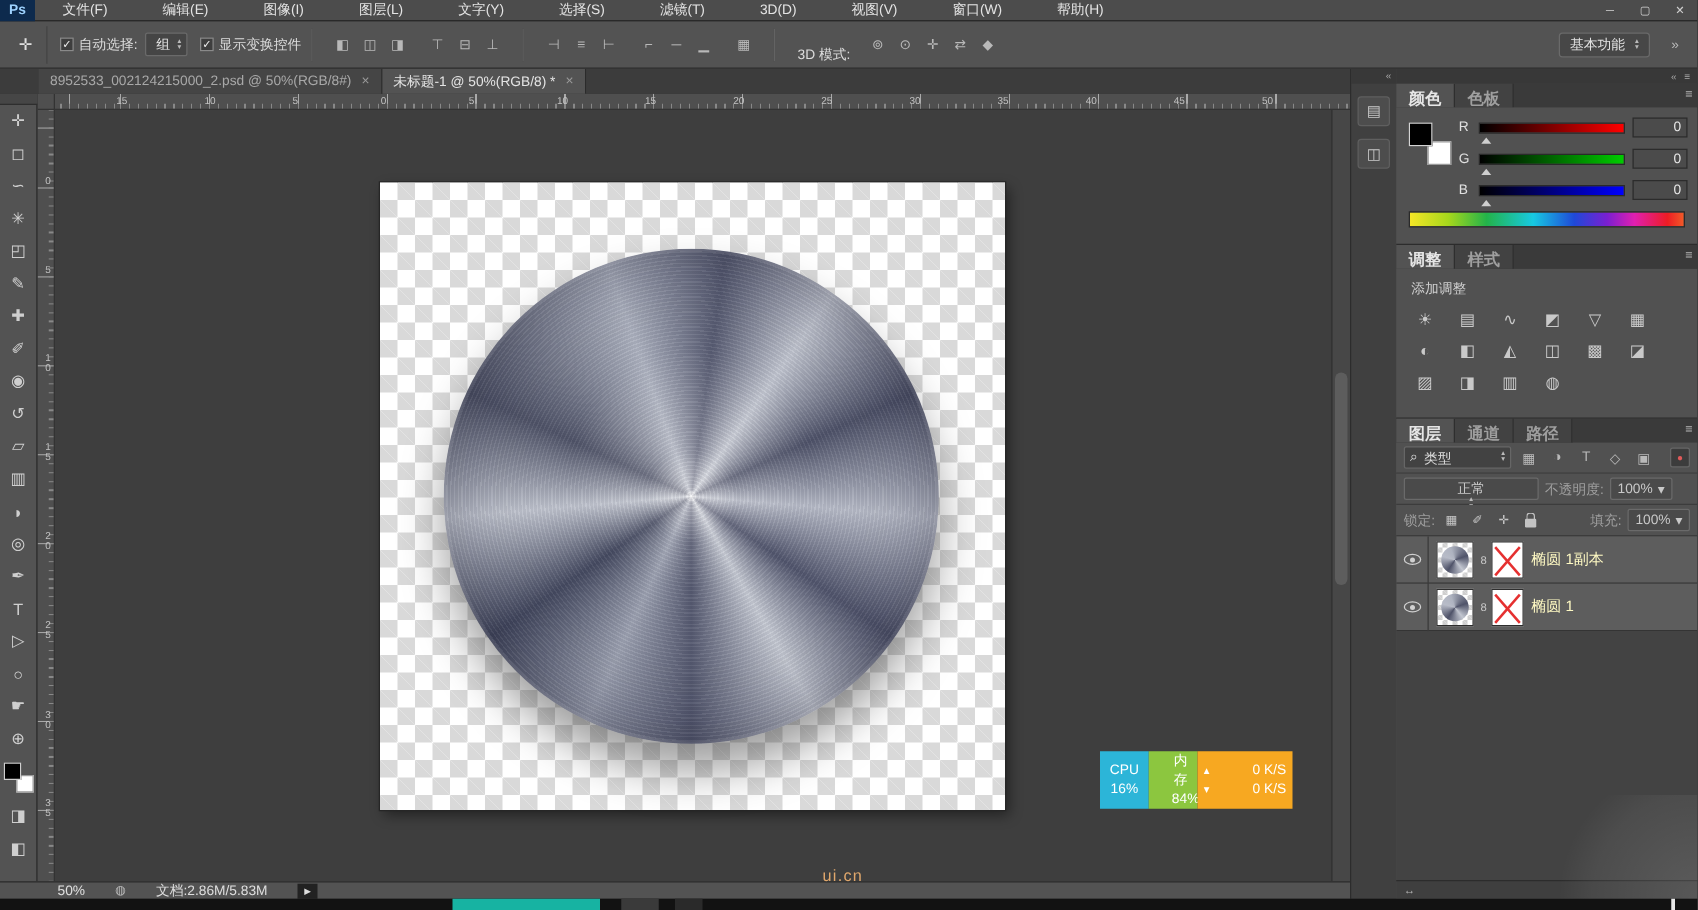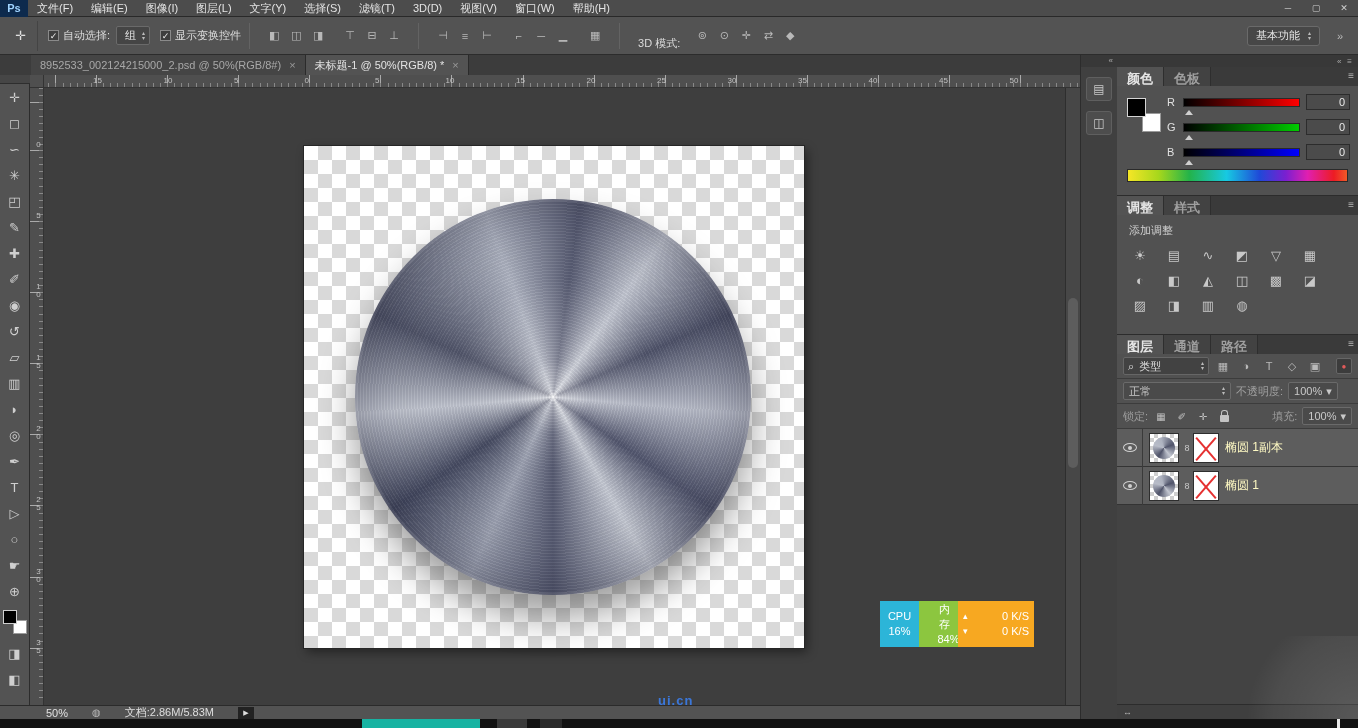--- a/index.html
+++ b/index.html
@@ -3,21 +3,21 @@
 <meta charset="utf-8">
 <style>
   *{box-sizing:border-box;margin:0;padding:0;}
   html,body{width:1358px;height:728px;overflow:hidden;}
   body{font-family:"Liberation Sans","DejaVu Sans",sans-serif;font-size:11px;background:#303030;color:#d6d6d6;position:relative;}
   .abs{position:absolute;}
 
   
   #menubar{left:0;top:0;width:1358px;height:17px;background:#4c4c4c;border-bottom:1px solid #292929;display:flex;align-items:center;z-index:30;}
   #ps-logo{width:28px;height:17px;background:#0d2a4d;color:#9fd3ff;font-weight:bold;font-size:11px;display:flex;align-items:center;justify-content:center;}
-  .menu-item{padding:0 9px;height:17px;line-height:17px;color:#e4e4e4;cursor:default;}
+  .menu-item{padding:0 22px;height:17px;line-height:17px;color:#e4e4e4;cursor:default;}
   #win-controls{margin-left:auto;display:flex;height:17px;}
   .win-btn{width:28px;height:17px;display:flex;align-items:center;justify-content:center;color:#cfcfcf;font-size:9px;}
 
   
   #optionsbar{left:0;top:17px;width:1358px;height:38px;background:#535353;border-bottom:1px solid #2c2c2c;display:flex;align-items:center;z-index:29;}
   .opt-tool{width:34px;height:30px;margin-left:4px;display:flex;align-items:center;justify-content:center;color:#e0e0e0;font-size:13px;border-right:1px solid #444;}
   .opt-check{display:flex;align-items:center;gap:4px;margin-left:10px;color:#dcdcdc;}
   .checkbox{width:11px;height:11px;background:#3e3e3e;border:1px solid #8a8a8a;display:flex;align-items:center;justify-content:center;font-size:9px;color:#eee;}
   .opt-select{margin-left:6px;height:19px;background:#454545;border:1px solid #6a6a6a;border-radius:2px;display:flex;align-items:center;padding:0 4px 0 8px;gap:6px;color:#e2e2e2;}
   .stepper{display:flex;flex-direction:column;font-size:6px;line-height:5px;color:#bbb;}
@@ -80,21 +80,21 @@
   
   #meter{left:880px;top:601px;height:46px;display:flex;z-index:40;font-size:11px;color:#fff;}
   .m-block{width:39px;display:flex;flex-direction:column;align-items:center;justify-content:center;line-height:15px;}
   #m-cpu{background:#2cb5d8;}
   #m-mem{background:#8cc63f;padding-left:20px;}
   #m-net{width:76px;background:#f7a821;display:flex;flex-direction:column;justify-content:center;padding:0 5px;}
   .m-row{display:flex;align-items:center;justify-content:space-between;line-height:15px;}
   .m-arrow{font-size:9px;}
 
   
-  #watermark{left:658px;top:693px;color:#3b82f6;font-size:13px;z-index:45;opacity:.85;letter-spacing:1px;font-weight:bold;}
+  #watermark{left:658px;top:693px;color:#fdba74;font-size:13px;z-index:45;opacity:.85;letter-spacing:1px;}
   #corner-glow{right:0;top:636px;width:130px;height:83px;z-index:44;pointer-events:none;
     background:radial-gradient(circle at 100% 100%,rgba(255,255,255,.13),rgba(255,255,255,.05) 55%,rgba(255,255,255,0) 72%);}
 
   
   #statusbar{left:0;top:705px;width:1080px;height:14px;background:#535353;border-top:1px solid #2b2b2b;display:flex;align-items:center;gap:24px;z-index:30;font-size:11px;}
   #status-zoom{margin-left:46px;color:#e0e0e0;}
   #status-globe{color:#bdbdbd;font-size:10px;}
   #status-doc{color:#dedede;}
   #status-flyout{width:16px;height:12px;background:#222;color:#ddd;display:flex;align-items:center;justify-content:center;font-size:7px;}
 
@@ -133,21 +133,21 @@
   #adj-title{color:#cfcfcf;margin:2px 0 8px 2px;}
   #adj-grid{display:flex;flex-wrap:wrap;gap:6px 12px;padding:0 2px;}
   .adj-icon{width:22px;height:19px;display:flex;align-items:center;justify-content:center;color:#c9c9c9;font-size:13px;}
 
   
   #layers-body{flex:1;display:flex;flex-direction:column;background:#4c4c4c;}
   .lp-row{display:flex;align-items:center;gap:5px;padding:3px 6px;border-bottom:1px solid #3c3c3c;}
   #filter-combo{width:86px;height:18px;background:#424242;border:1px solid #666;border-radius:2px;display:flex;align-items:center;gap:5px;padding:0 4px;color:#dedede;}
   .filter-icon{width:18px;height:18px;display:flex;align-items:center;justify-content:center;color:#b9b9b9;font-size:11px;}
   #filter-toggle{margin-left:auto;width:16px;height:16px;border-radius:2px;background:#3c3c3c;border:1px solid #666;color:#e05a5a;font-size:8px;display:flex;align-items:center;justify-content:center;}
-  #blend-select{width:108px;height:18px;background:#4a4a4a;border:1px solid #6a6a6a;border-radius:2px;display:flex;align-items:center;justify-content:space-between;padding:0 5px;color:#c9c9c9;}
+  #blend-select{width:108px;height:18px;background:#4a4a4a;border:1px solid #6a6a6a;border-radius:2px;display:flex;align-items:center;justify-content:space-between;padding:0 5px;color:#c9c9c9;flex-direction:column;}
   .dim-label{color:#9f9f9f;}
   .val-box{height:18px;background:#4a4a4a;border:1px solid #6a6a6a;border-radius:2px;display:flex;align-items:center;gap:4px;padding:0 5px;color:#c9c9c9;}
   .lock-icon{width:16px;height:16px;display:flex;align-items:center;justify-content:center;color:#c3c3c3;font-size:10px;}
   .padlock{position:relative;width:9px;height:7px;background:#c3c3c3;margin-top:5px;border-radius:1px;}
   .padlock::before{content:'';position:absolute;left:1px;top:-5px;width:5px;height:5px;border:1.5px solid #c3c3c3;border-bottom:none;border-radius:3px 3px 0 0;}
 
   #layer-list{flex:1;background:#434343;overflow:hidden;}
   .layer-row{height:38px;display:flex;align-items:center;border-bottom:1px solid #343434;background:#5d5d5d;}
   .eye-cell{width:26px;height:38px;display:flex;align-items:center;justify-content:center;border-right:1px solid #3a3a3a;}
   .eye{width:14px;height:9px;border:1px solid #d0d0d0;border-radius:50%;position:relative;}

